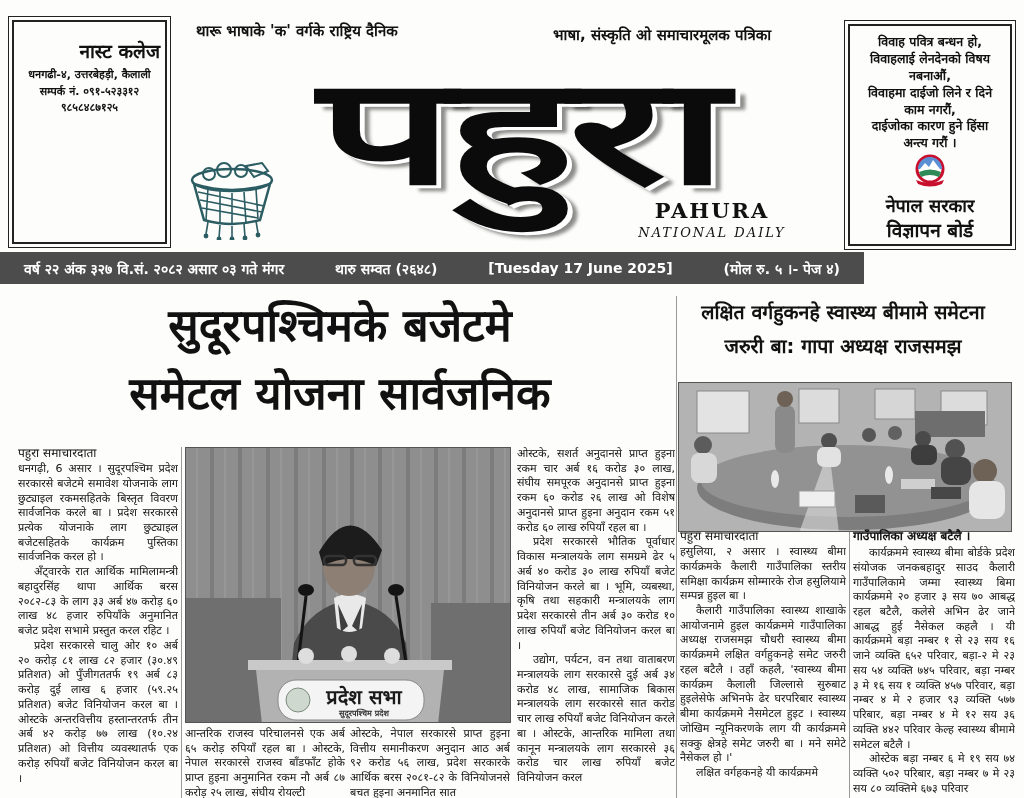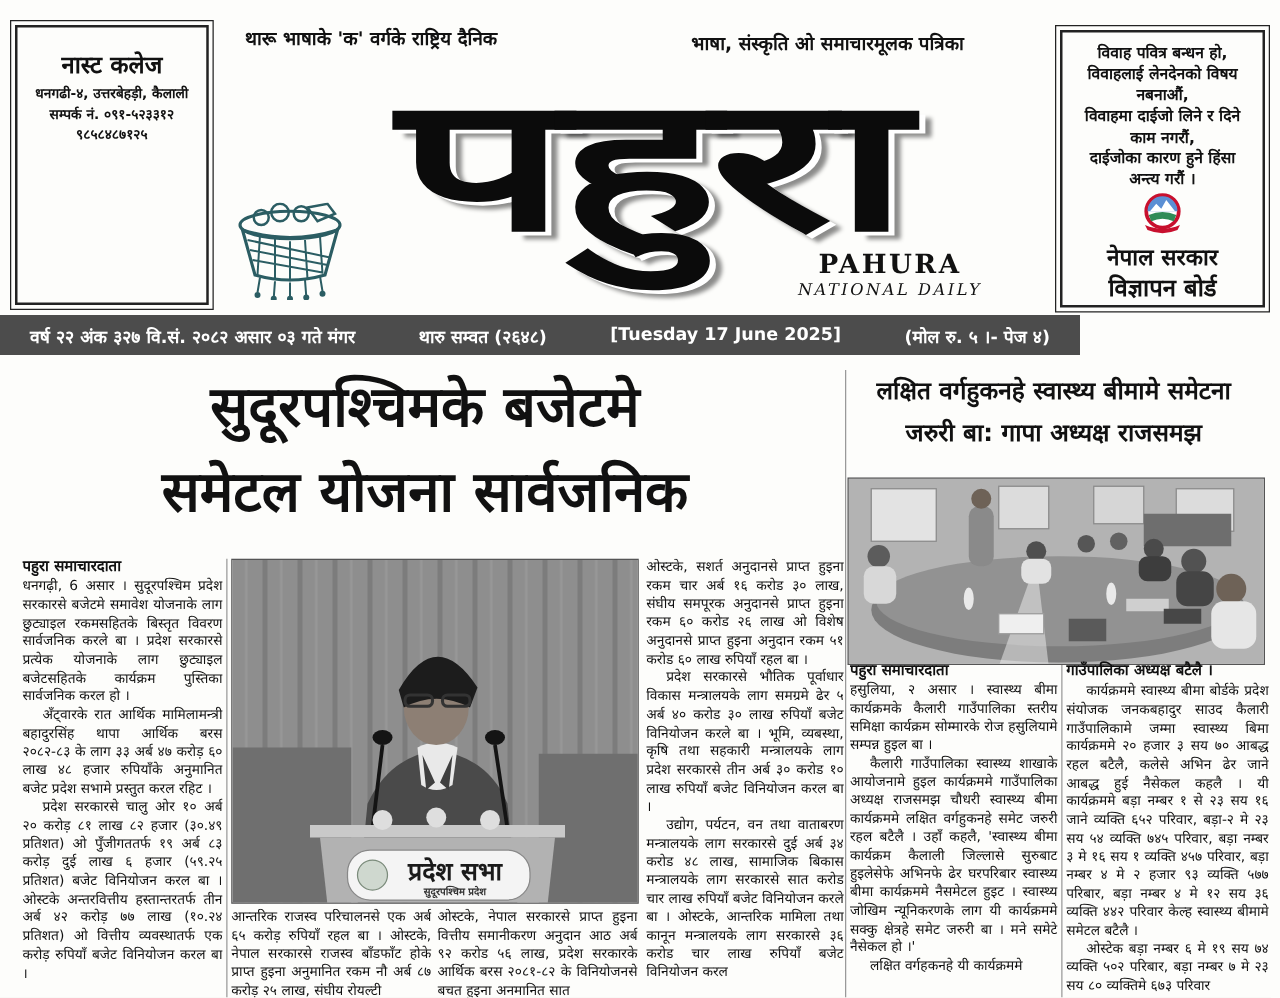--- a/index.html
+++ b/index.html
@@ -5,21 +5,21 @@
   * { margin:0; padding:0; box-sizing:border-box; }
   html,body { width:1024px; height:798px; background:#f6f6f4; overflow:hidden; }
   body { font-family:"DejaVu Sans","Liberation Sans",sans-serif; color:#111; position:relative; }
   .page { position:absolute; inset:0; background:#fdfdfb; }
 
   
   .ad-box { position:absolute; border:1px solid #222; padding:3px; }
   .ad-box .inner { border:2px solid #222; width:100%; height:100%; padding:8px 5px; text-align:center; }
   .ad-left { left:8px; top:16px; width:163px; height:232px; }
   .ad-left .promo { font-size:14.5px; font-weight:bold; font-style:italic; line-height:1.45; white-space:pre-line; }
-  .ad-left .college { font-size:19px; font-weight:bold; margin-top:8px; }
+  .ad-left .college { font-size:19px; font-weight:bold; margin-top:8px;text-align:right; }
   .ad-left .contact { font-size:11px; font-weight:bold; line-height:1.5; margin-top:3px; white-space:pre-line; }
   .ad-right { right:8px; top:20px; width:172px; height:230px; }
   .ad-right .msg { font-size:12.5px; font-weight:bold; line-height:1.35; white-space:pre-line; }
   .ad-right .gov { font-size:18px; font-weight:bold; margin-top:1px; }
   .ad-right .board { font-size:19px; font-weight:bold; }
 
   .tagline { position:absolute; font-weight:bold; font-size:15px; }
   .tagline-left { left:196px; top:20px; }
   .tagline-right { left:553px; top:24px; }
 
@@ -37,29 +37,29 @@
              color:#fff; display:flex; align-items:center; justify-content:space-between;
              padding:0 24px; font-size:14px; font-weight:bold; }
 
   
   .lead-headline { position:absolute; left:0px; top:292px; width:680px; text-align:center;
                    font-size:45px; font-weight:bold; line-height:1.5; white-space:pre-line; letter-spacing:0px; }
   .sec-headline { position:absolute; left:668px; top:296px; width:350px; text-align:center;
                   font-size:19.5px; font-weight:bold; line-height:1.75; white-space:pre-line; }
 
   
-  .photo { position:absolute; border:1px solid #555; background:#e5e5e5; overflow:hidden; }
+  .photo { position:absolute; border:1px solid #555; background:#fde047; overflow:hidden; }
   .photo-lead { left:185px; top:447px; width:326px; height:276px; }
   .photo-sec  { left:678px; top:382px; width:334px; height:150px; }
 
   
   .col { position:absolute; font-size:11px; line-height:1.34; text-align:justify; overflow:hidden; }
   .col p { text-indent:16px; }
   .col p.noindent { text-indent:0; }
-  .byline { font-weight:bold; font-size:12px; margin-bottom:1px; }
+  .byline { font-weight:normal; font-size:12px; margin-bottom:1px; }
   .caption { font-weight:bold; font-size:12px; margin-bottom:2px; }
 
   .colA { left:18px;  top:445px; width:160px; height:353px; }
   .colB { left:517px; top:447px; width:158px; height:351px; }
   .colC { left:185px; top:727px; width:160px; height:71px; }
   .colD { left:350px; top:727px; width:160px; height:71px; }
   .colS1 { left:680px; top:528px; width:166px; height:270px; }
   .colS2 { left:853px; top:528px; width:162px; height:270px; }
 
   

